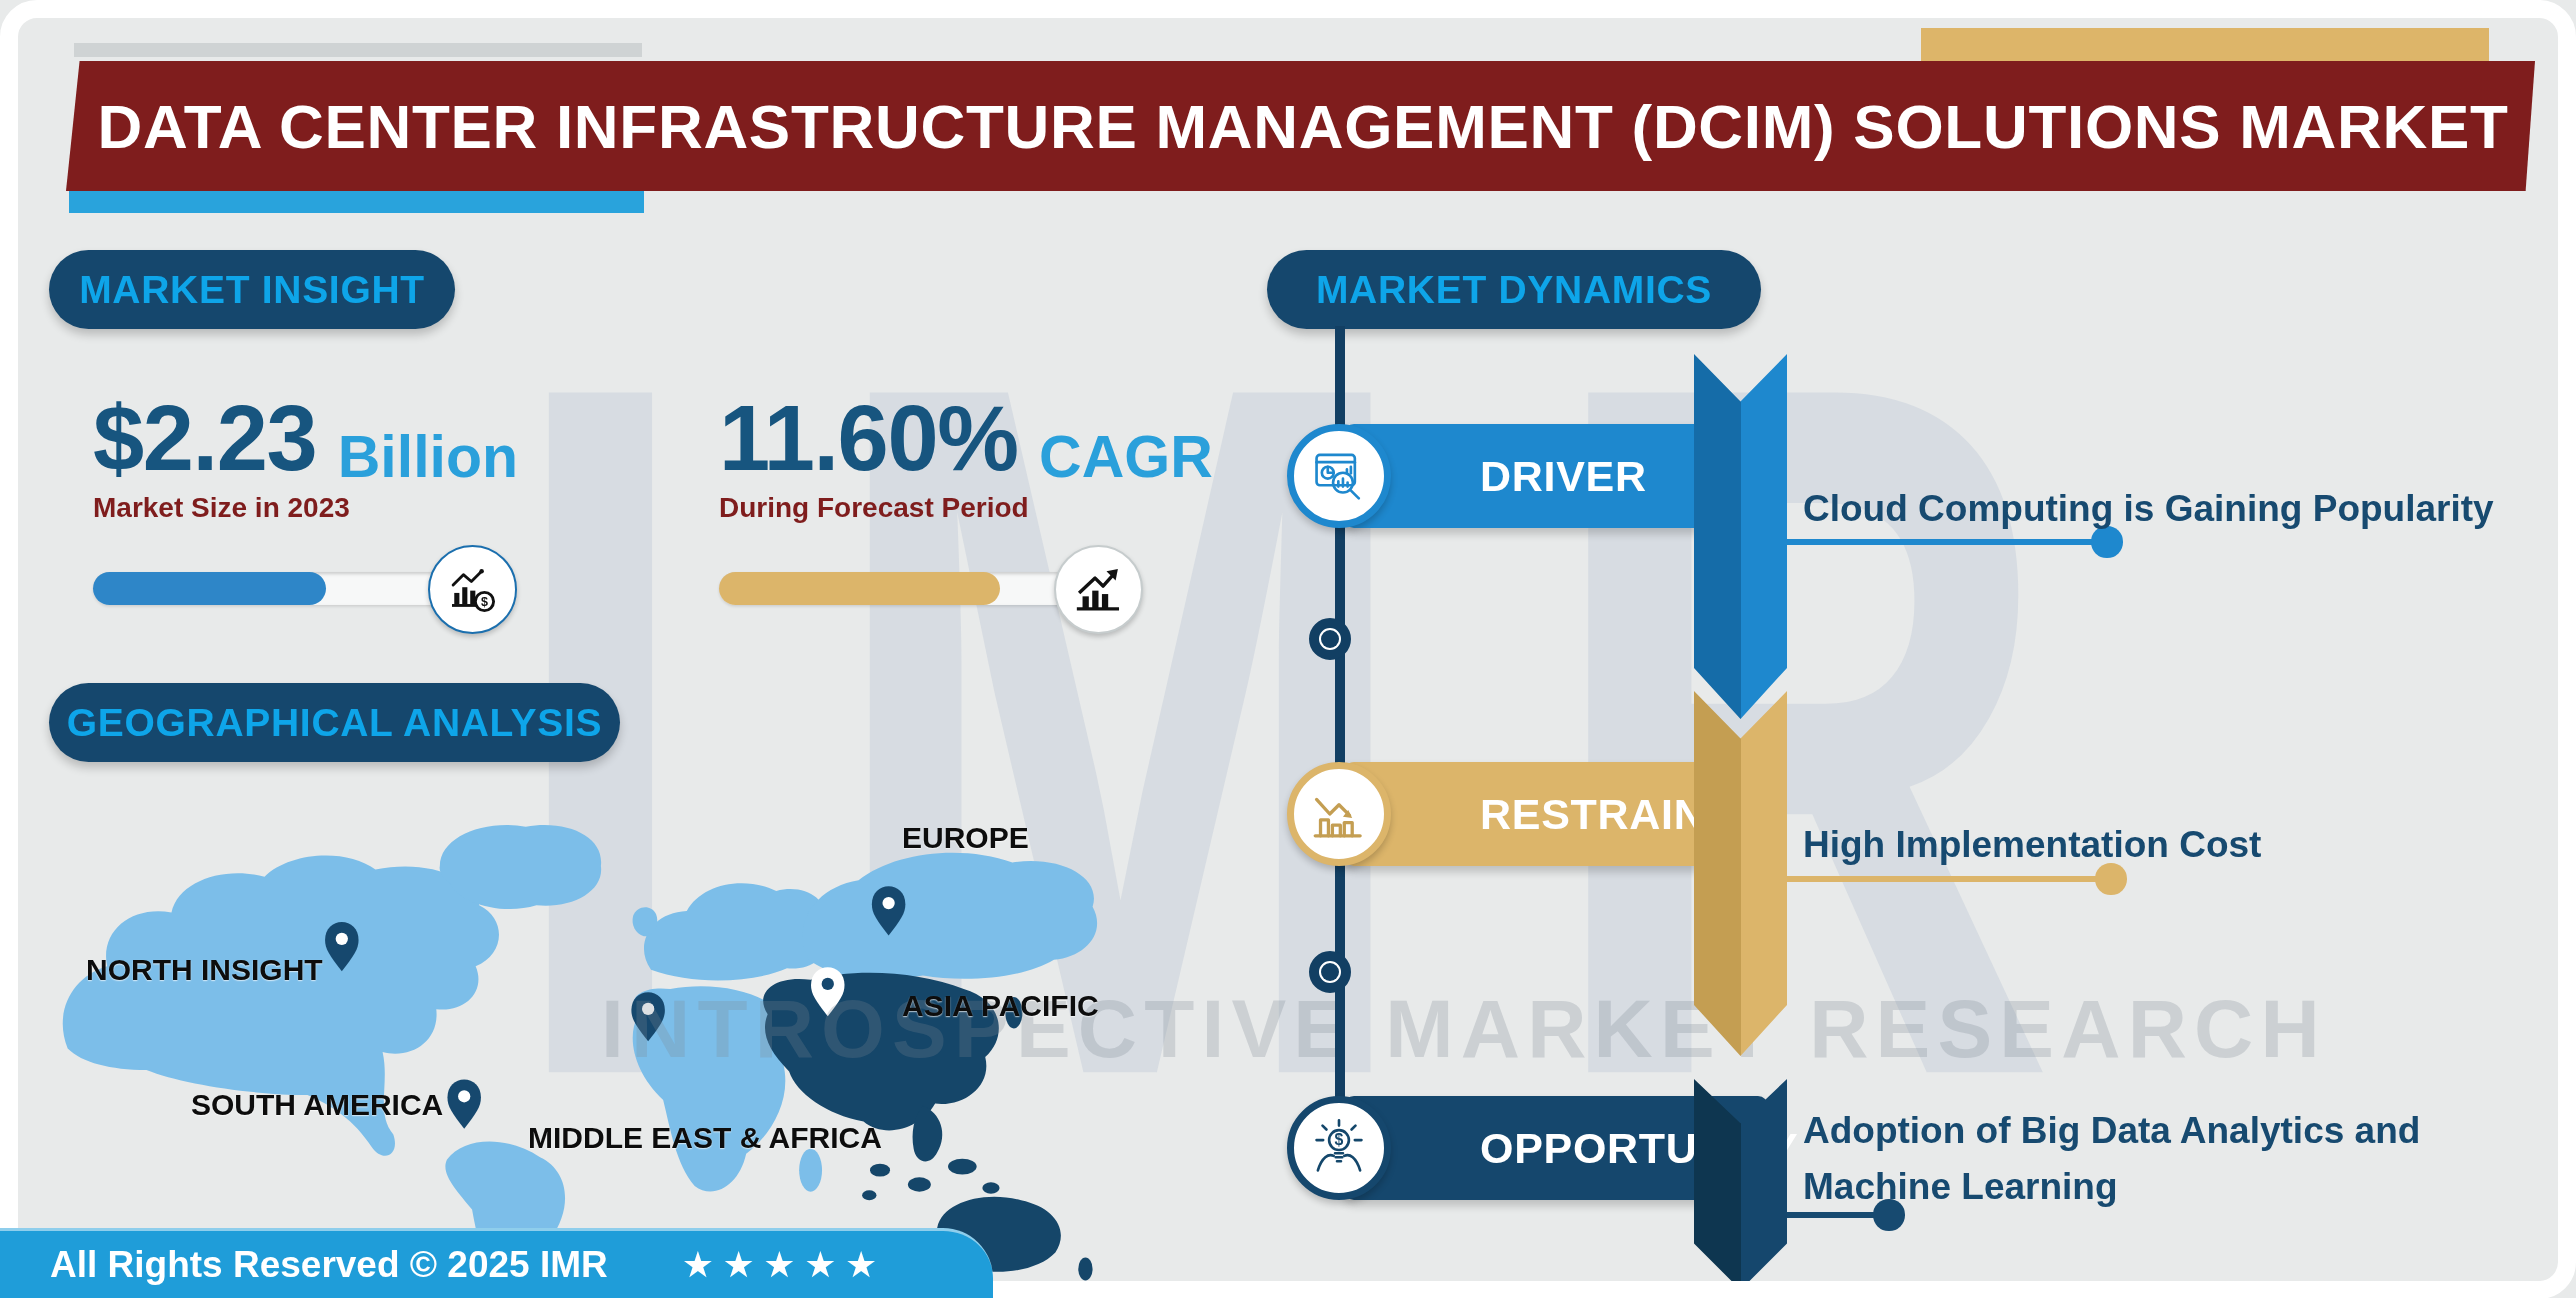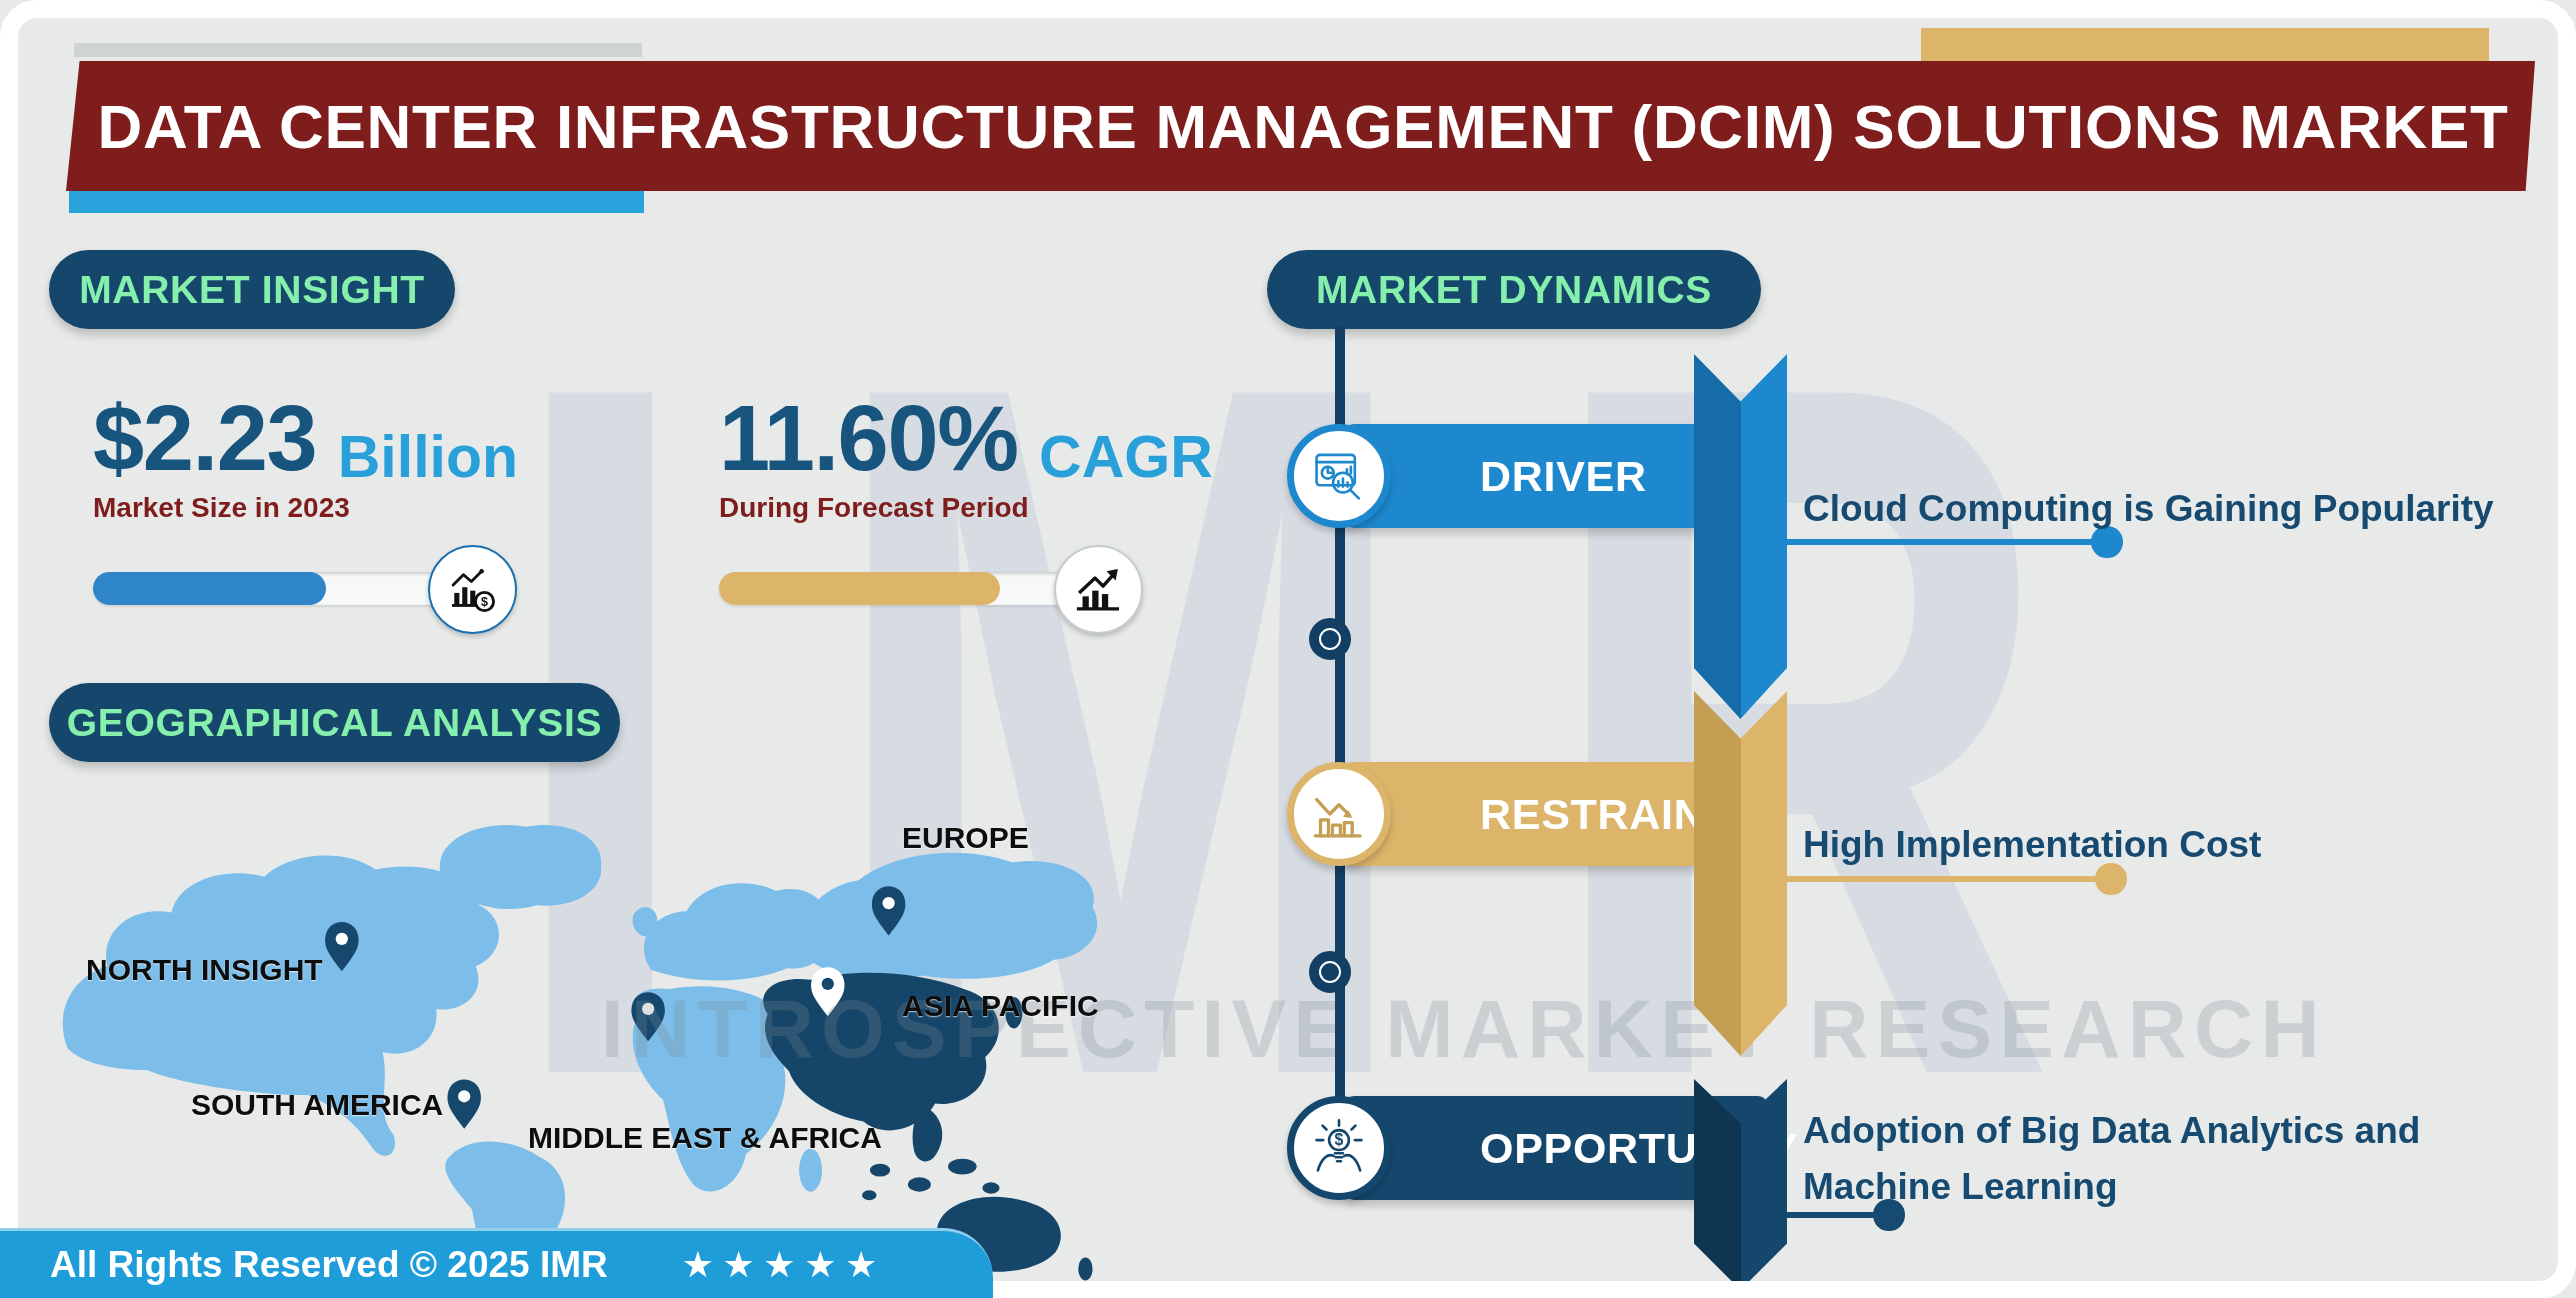--- a/index.html
+++ b/index.html
@@ -18,21 +18,21 @@
   .top-strip{position:absolute;left:74px;top:43px;width:568px;height:14.3px;background:#cfd3d4;z-index:3;}
   .gold-bar{position:absolute;left:1921px;top:28px;width:568px;height:40px;background:#DDB569;z-index:7;}
   .title-banner{position:absolute;left:66px;top:61px;width:2469px;height:130px;background:#7f1d1d;z-index:8;
                 display:flex;align-items:center;padding-left:31.5px;
                 clip-path:polygon(0.55% 0%,100% 0%,99.62% 100%,0% 100%);
                 box-shadow:0 7.2px 11.4px rgba(0,0,0,0.18);}
   .title-banner .t{color:#fff;font-size:62px;font-weight:bold;letter-spacing:0.7px;}
   .blue-bar{position:absolute;left:69px;top:191px;width:575px;height:21.5px;background:#29A3DC;z-index:7;}
 
   
-  .pill{position:absolute;background:#15476D;border-radius:43px;color:#86efac;font-weight:bold;font-size:39px;
+  .pill{position:absolute;background:#15476D;border-radius:43px;color:#0ea5e9;font-weight:bold;font-size:39px;
         display:flex;align-items:center;justify-content:center;z-index:9;box-shadow:0 5.7px 10px rgba(0,0,0,0.2);letter-spacing:0.7px;}
   #pill-insight{left:49px;top:250px;width:406px;height:79px;}
   #pill-geo{left:49px;top:683px;width:571px;height:79px;}
   #pill-dyn{left:1267px;top:250px;width:494px;height:79px;}
 
   
   .stat-row{position:absolute;display:flex;align-items:flex-end;gap:21.5px;z-index:7;white-space:nowrap;}
   .stat-big{font-size:92px;font-weight:bold;color:#17557F;letter-spacing:-1.4px;}
   .stat-unit{font-size:59px;font-weight:bold;color:#2AA0DB;}
   .stat-cap{position:absolute;font-size:28px;font-weight:bold;color:#7f1d1d;z-index:7;white-space:nowrap;}

